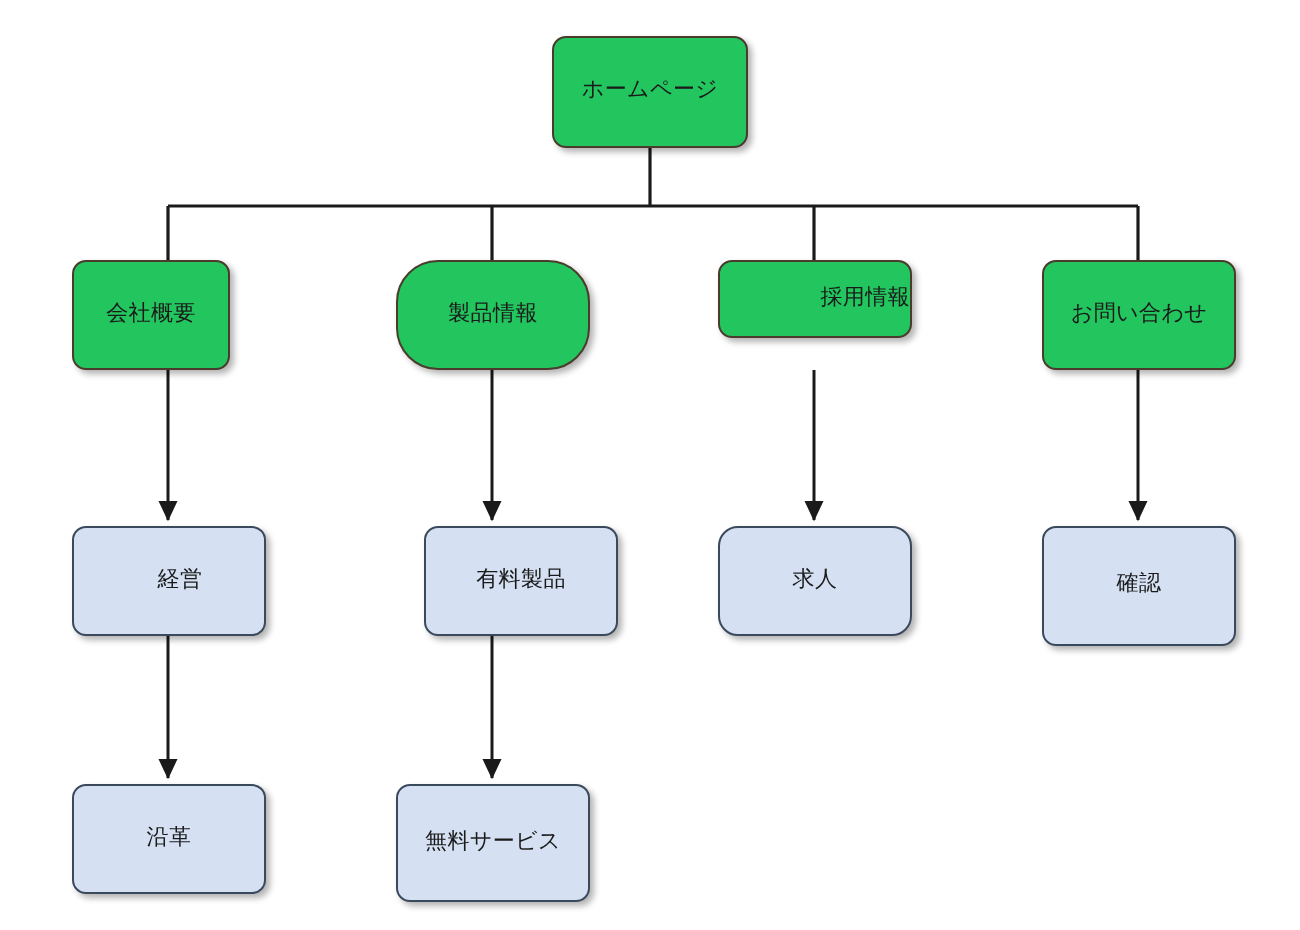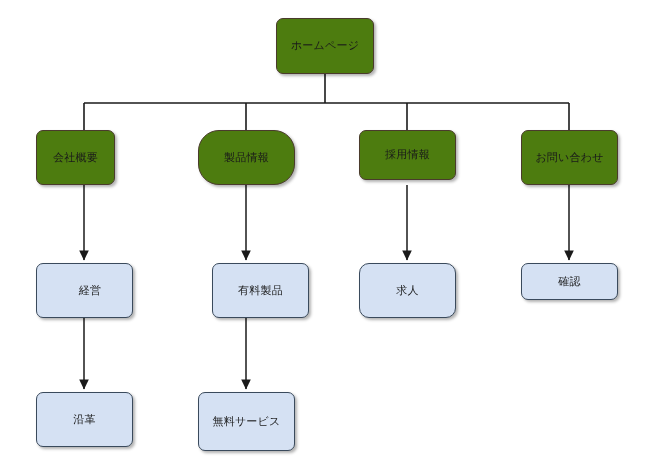--- a/index.html
+++ b/index.html
@@ -34,21 +34,21 @@
     justify-content: center;
     text-align: center;
     font-size: 11px;
     line-height: 1.25;
     color: #1a1a1a;
     letter-spacing: 0.2px;
     box-shadow: 2px 2px 3px rgba(0,0,0,0.30);
     z-index: 2;
   }
   .node.orange {
-    background: #4d7c0f;
+    background: #22c55e;
     border-color: #4a3b2c;
   }
   .node.blue {
     background: #d5e1f3;
     border-color: #3a4a5c;
   }
   .node-label {
     pointer-events: none;
     white-space: nowrap;
   }
@@ -88,41 +88,41 @@
   </div>
 
   <div class="node orange" style="left:36px; top:130px; width:79px; height:55px;">
     <span class="node-label">会社概要</span>
   </div>
 
   <div class="node orange" style="left:198px; top:130px; width:97px; height:55px;border-radius:21px;">
     <span class="node-label">製品情報</span>
   </div>
 
-  <div class="node orange" style="left:359px; top:130px; width:97px; height:50px;">
+  <div class="node orange" style="left:359px; top:130px; width:97px; height:39px;justify-content:flex-end;">
     <span class="node-label">採用情報</span>
   </div>
 
   <div class="node orange" style="left:521px; top:130px; width:97px; height:55px;">
     <span class="node-label">お問い合わせ</span>
   </div>
 
   <div class="node blue" style="left:36px; top:263px; width:97px; height:55px;padding-left:11px;">
     <span class="node-label">経営</span>
   </div>
 
   <div class="node blue" style="left:212px; top:263px; width:97px; height:55px;">
     <span class="node-label">有料製品</span>
   </div>
 
   <div class="node blue" style="left:359px; top:263px; width:97px; height:55px;border-radius:10px;">
     <span class="node-label">求人</span>
   </div>
 
-  <div class="node blue" style="left:521px; top:263px; width:97px; height:37px;text-align:center;">
+  <div class="node blue" style="left:521px; top:263px; width:97px; height:60px;text-align:center;">
     <span class="node-label">確認</span>
   </div>
 
   <div class="node blue" style="left:36px; top:392px; width:97px; height:55px;">
     <span class="node-label">沿革</span>
   </div>
 
   <div class="node blue" style="left:198px; top:392px; width:97px; height:59px;">
     <span class="node-label">無料サービス</span>
   </div>

